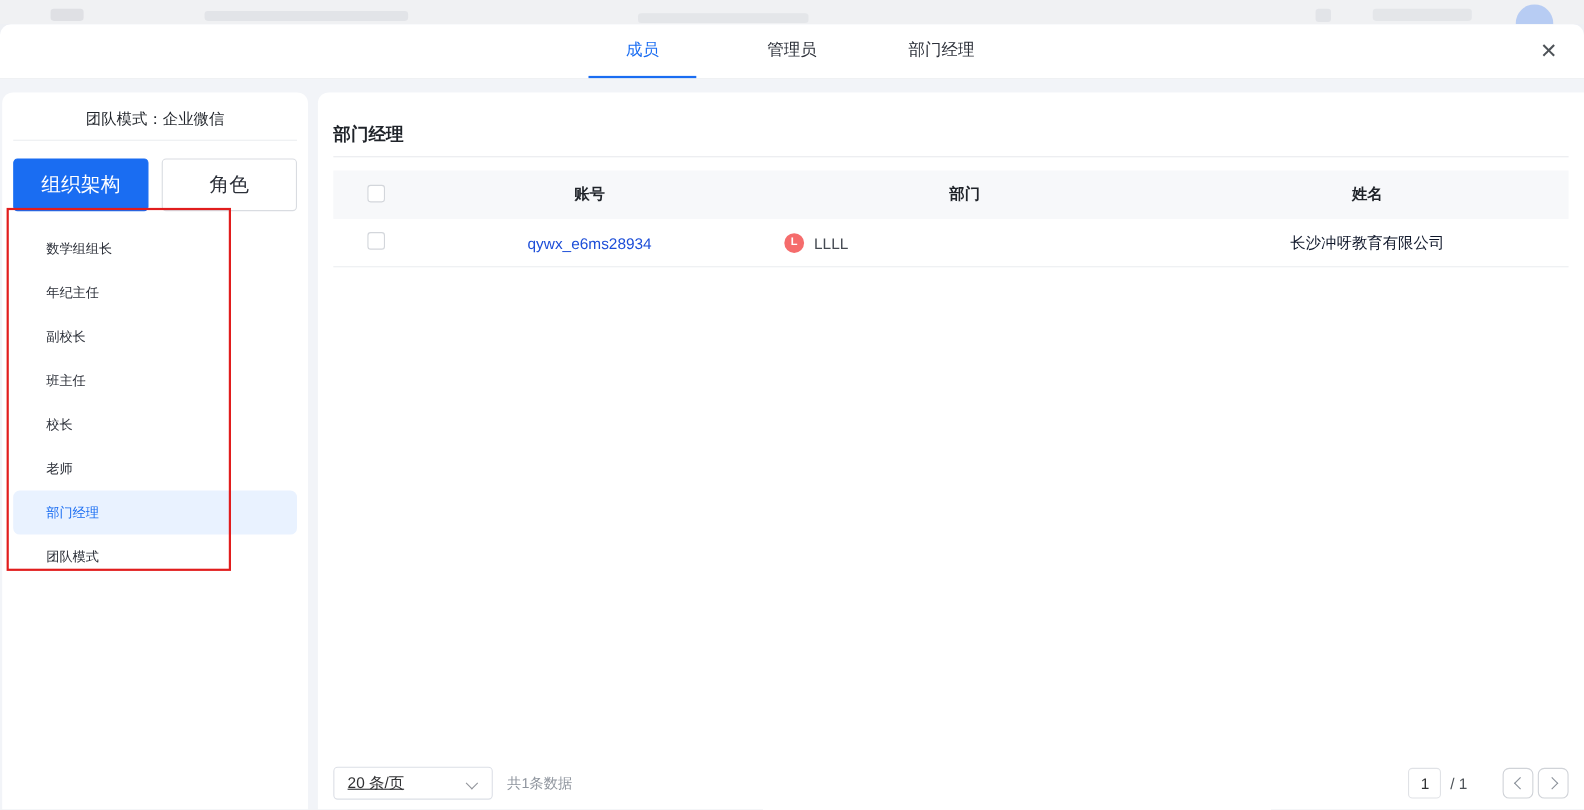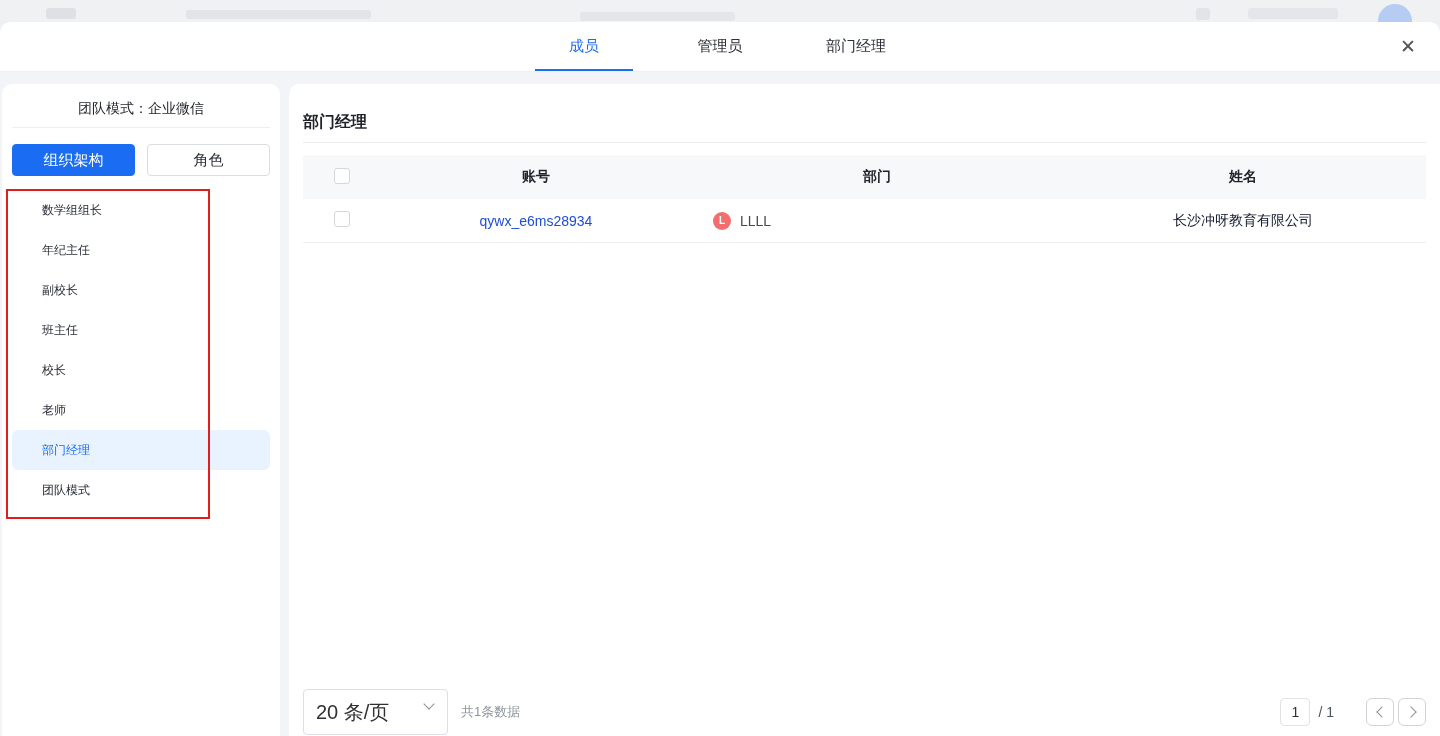--- a/index.html
+++ b/index.html
@@ -32,21 +32,21 @@
     display:flex; gap:9px; }
   .card { background:#fff; height:652px; }
   .sidebar-card { position:relative; width:278px; border-radius:10px 10px 0 0; flex:none; }
   .main-card { position:relative; flex:1; border-radius:10px 0 0 0; }
 
   
   .team-mode { height:44px; display:flex; align-items:center; justify-content:center;
     font-size:14px; color:#1f2329; border-bottom:1px solid #eceef1;
     margin:0 10px; padding-top:6px; }
   .side-btn-row { display:flex; gap:12px; margin:16px 10px 0 10px; }
-  .side-btn { flex:1; height:32px; border-radius:4px; font-size:15px;
+  .side-btn { flex:1; height:48px; border-radius:4px; font-size:18px;
     display:flex; align-items:center; justify-content:center; cursor:pointer;
     border:1px solid #d9dce1; background:#fff; color:#2b2f38; }
   .side-btn.primary { background:#1a6df2; border-color:#1a6df2; color:#fff; }
   .role-list { margin-top:14px; }
   .role-item { height:40px; margin:0 10px; padding-left:30px; display:flex;
     align-items:center; font-size:12px; color:#2b2f38; border-radius:6px; cursor:pointer; }
   .role-item.selected { background:#e9f2ff; color:#1a6df2; }
   .annotation-box { position:absolute; left:4px; top:105px; width:204px; height:330px;
     border:2px solid #e11d1d; pointer-events:none; z-index:5; }
 
@@ -67,23 +67,23 @@
   .name-cell { display:flex; align-items:center; gap:9px; color:#454a52; }
   .avatar { width:18px; height:18px; border-radius:50%; background:#f56c6c;
     color:#fff; font-size:10px; font-weight:700; display:flex;
     align-items:center; justify-content:center; flex:none; }
   .dept-cell { color:#0f172a; }
 
   
   .footer { position:absolute; left:14px; right:14px; bottom:9px; height:30px;
     display:flex; align-items:center; justify-content:space-between; }
   .footer-left { display:flex; align-items:center; gap:13px; }
-  .page-size { position:relative; width:145px; height:46px; border:1px solid #dcdfe6;
+  .page-size { position:relative; width:145px; height:30px; border:1px solid #dcdfe6;
     border-radius:4px; background:#fff; display:flex; align-items:center;
-    padding-left:12px; font-size:20px; color:#303133; cursor:pointer; }
+    padding-left:12px; font-size:14px; color:#303133; cursor:pointer;text-decoration:underline; }
   .chev-down { position:absolute; right:14px; top:10px; width:8px; height:8px; }
   .chev-down::before { content:""; position:absolute; left:0; top:0; width:7px; height:7px;
     border-right:1.5px solid #909399; border-bottom:1.5px solid #909399;
     transform:rotate(45deg); }
   .total-text { font-size:13px; color:#8f959e; }
   .footer-right { display:flex; align-items:center; gap:8px; }
   .page-input { width:30px; height:28px; border:1px solid #e0e2e6; border-radius:4px;
     text-align:center; font-size:14px; color:#303133; background:#fff;
     font-family:inherit; }
   .page-total { font-size:14px; color:#4e5358; margin-right:24px; }

